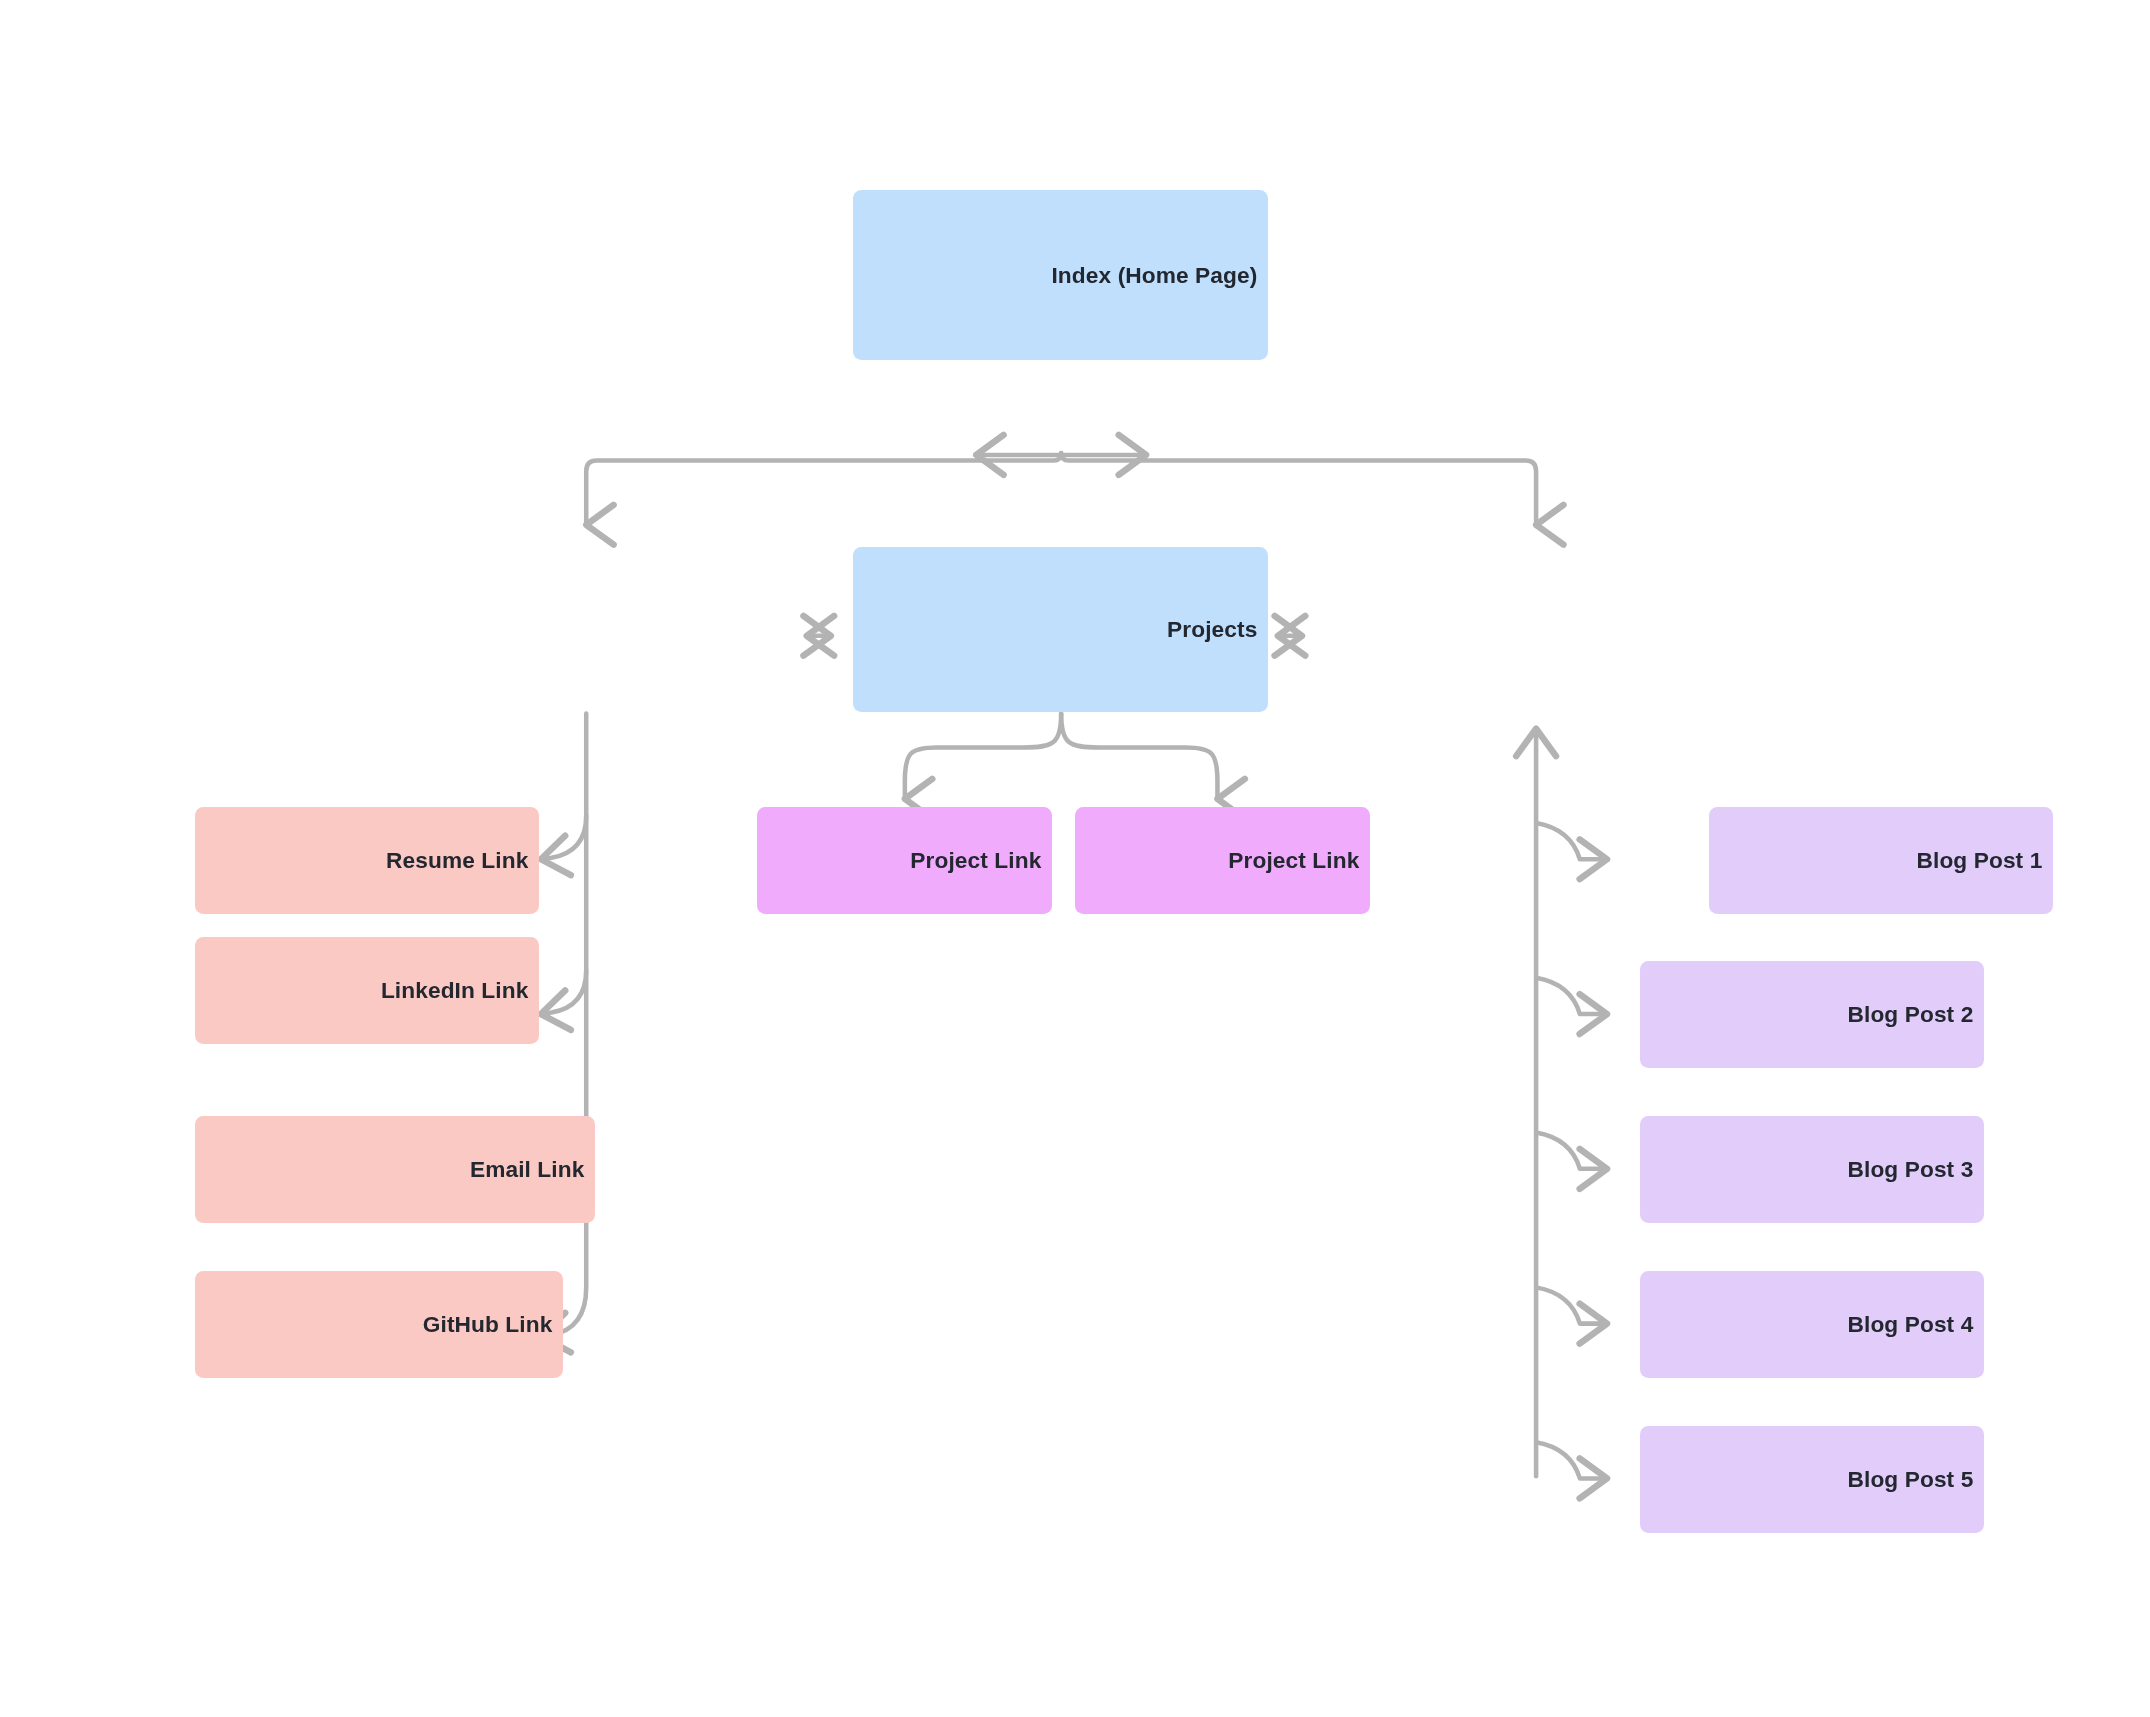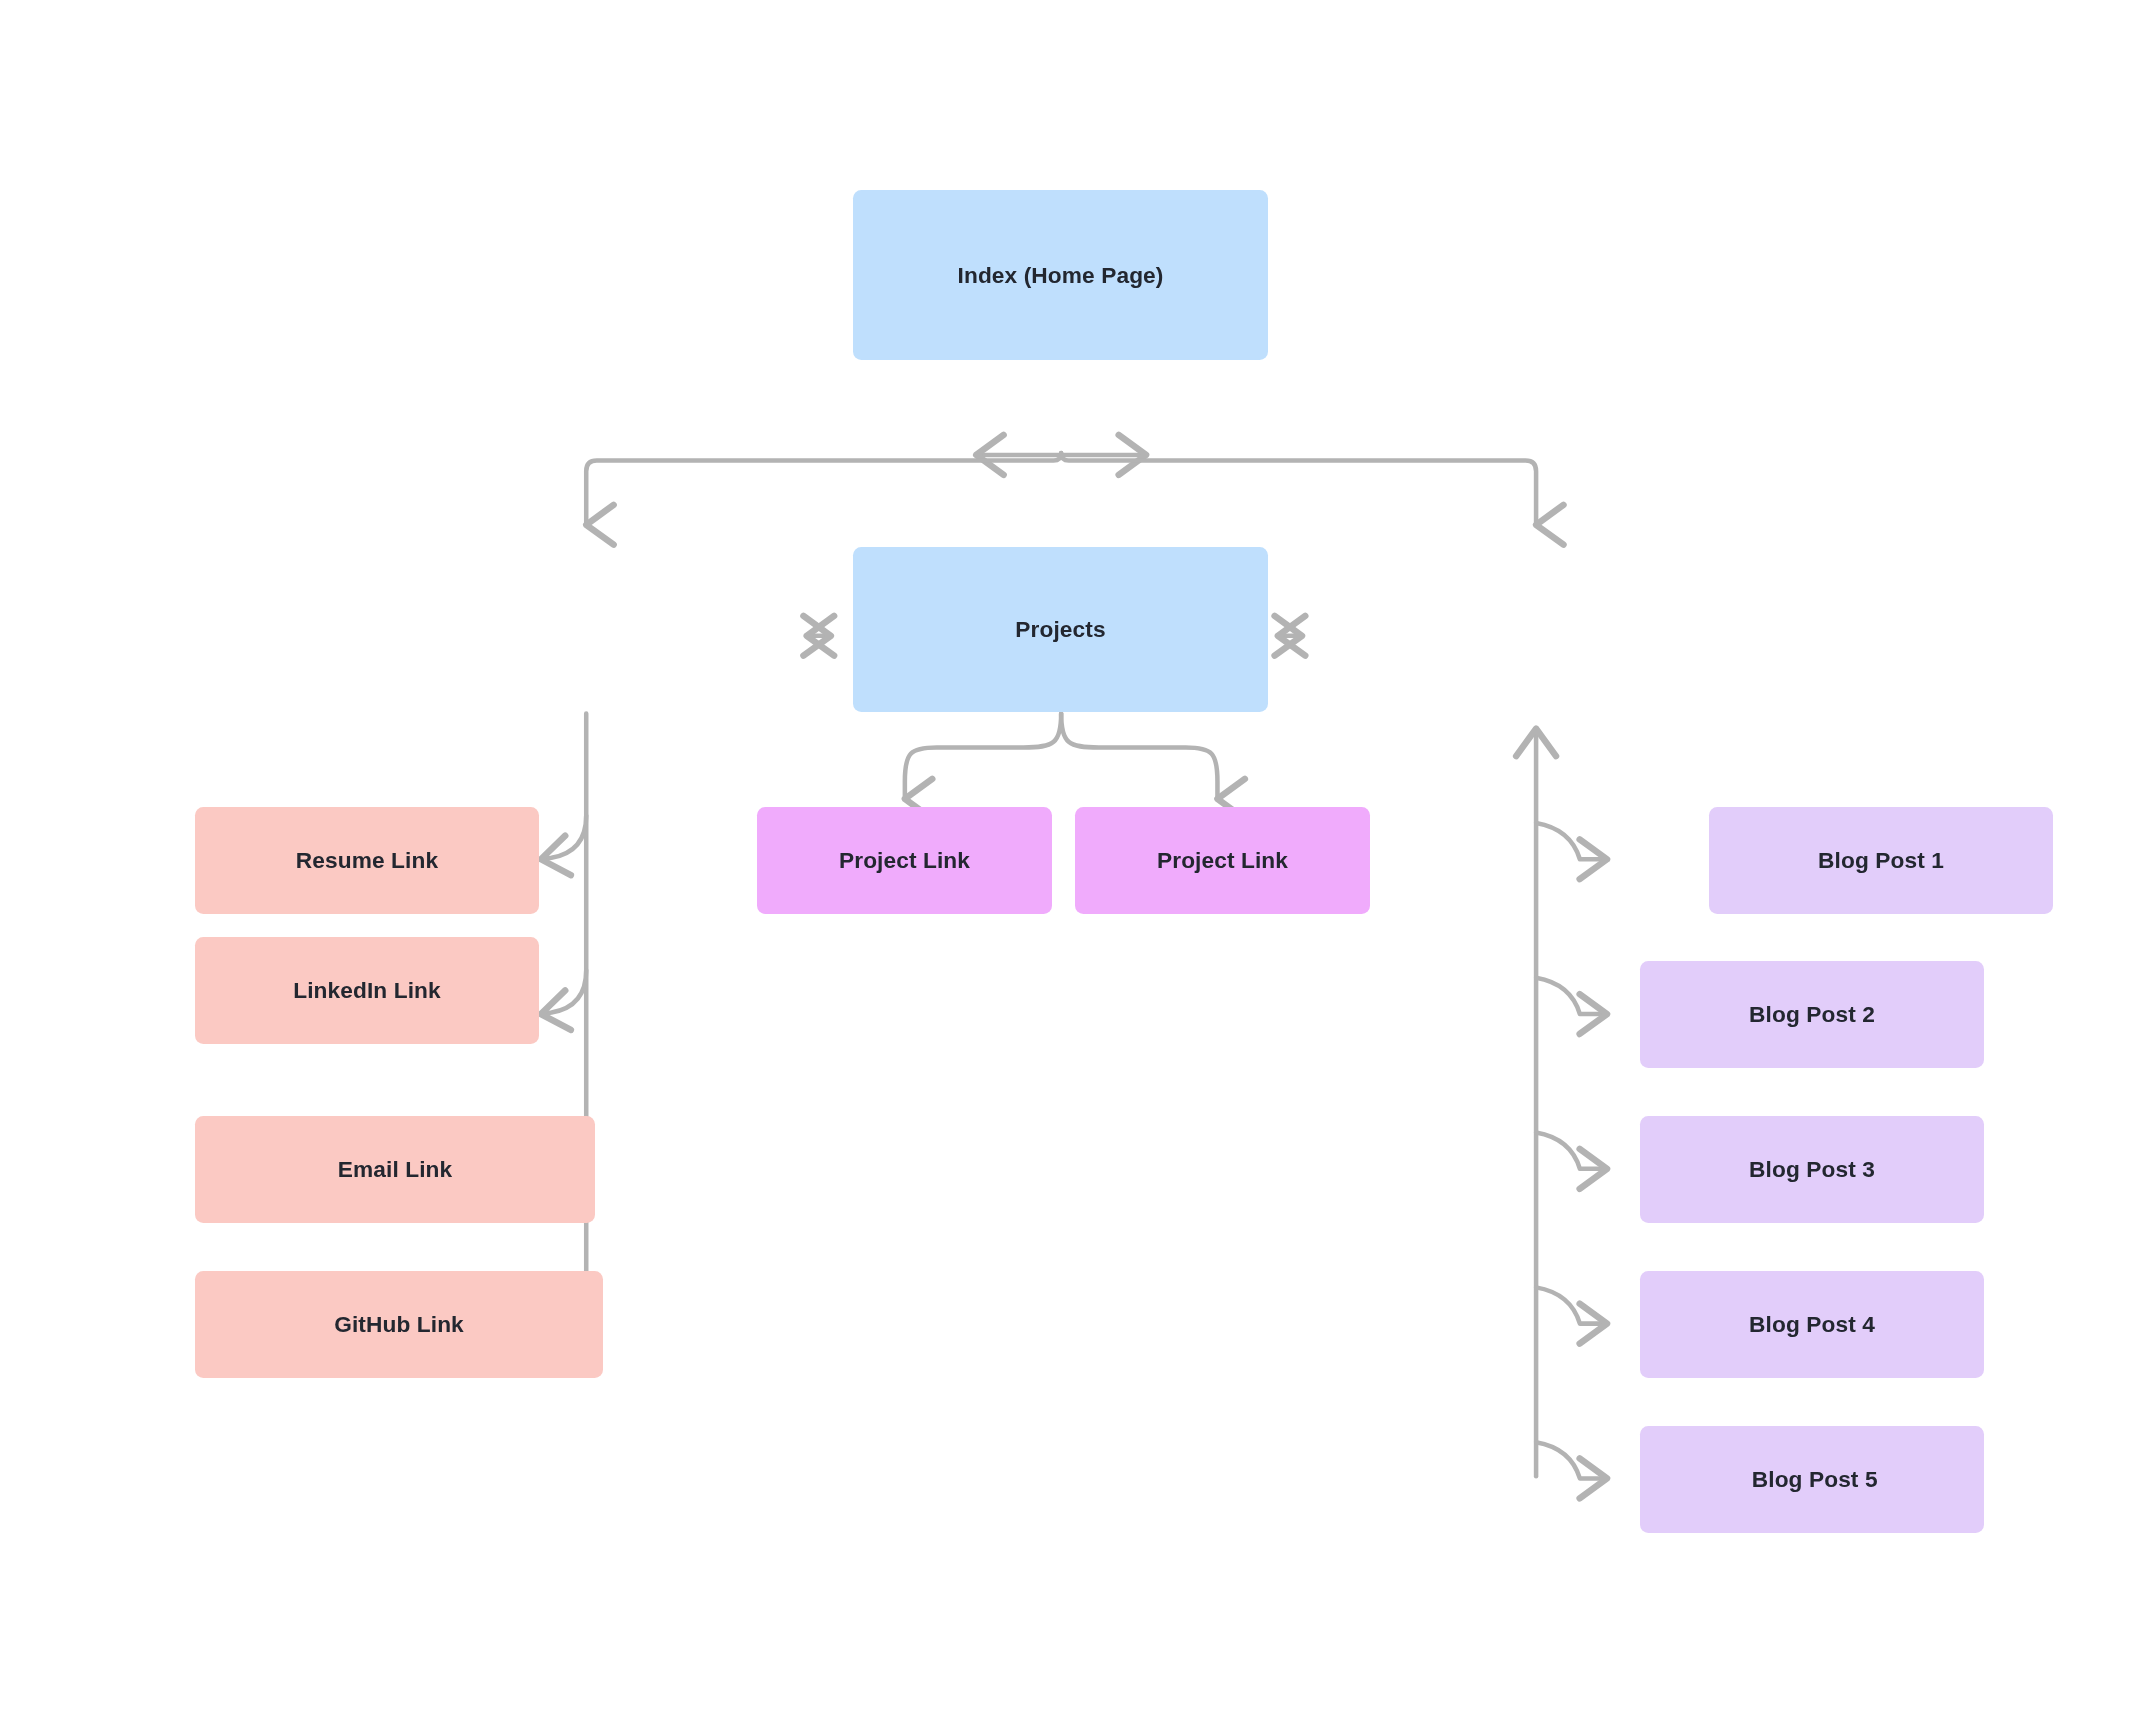--- a/index.html
+++ b/index.html
@@ -25,21 +25,21 @@
     width: 2151px;
     height: 1717px;
     pointer-events: none;
   }
   .node {
     position: absolute;
     box-sizing: border-box;
     border-radius: 8.3px;
     display: flex;
     align-items: center;
-    justify-content: center;
+    justify-content: flex-end;
     text-align: center;
     color: #232730;
     font-weight: 700;
     font-size: 22.7px;
     letter-spacing: 0.1px;
     line-height: 1.25;
     padding: 4.5px 10.6px;
     user-select: none;
   }
   .node.page      { background: #bfdffd; }
@@ -103,21 +103,21 @@
 
   <div class="node contact" style="left:195px; top:807px; width:344px; height:107px;">
     <span>Resume Link</span>
   </div>
   <div class="node contact" style="left:195px; top:937px; width:344px; height:107px;">
     <span>LinkedIn Link</span>
   </div>
   <div class="node contact" style="left:195px; top:1116px; width:400px; height:107px;">
     <span>Email Link</span>
   </div>
-  <div class="node contact" style="left:195px; top:1271px; width:408px; height:107px;">
+  <div class="node contact" style="left:195px; top:1271px; width:368px; height:107px;">
     <span>GitHub Link</span>
   </div>
 
   <div class="node project" style="left:757px; top:807px; width:295px; height:107px;">
     <span>Project Link</span>
   </div>
   <div class="node project" style="left:1075px; top:807px; width:295px; height:107px;">
     <span>Project Link</span>
   </div>
 

